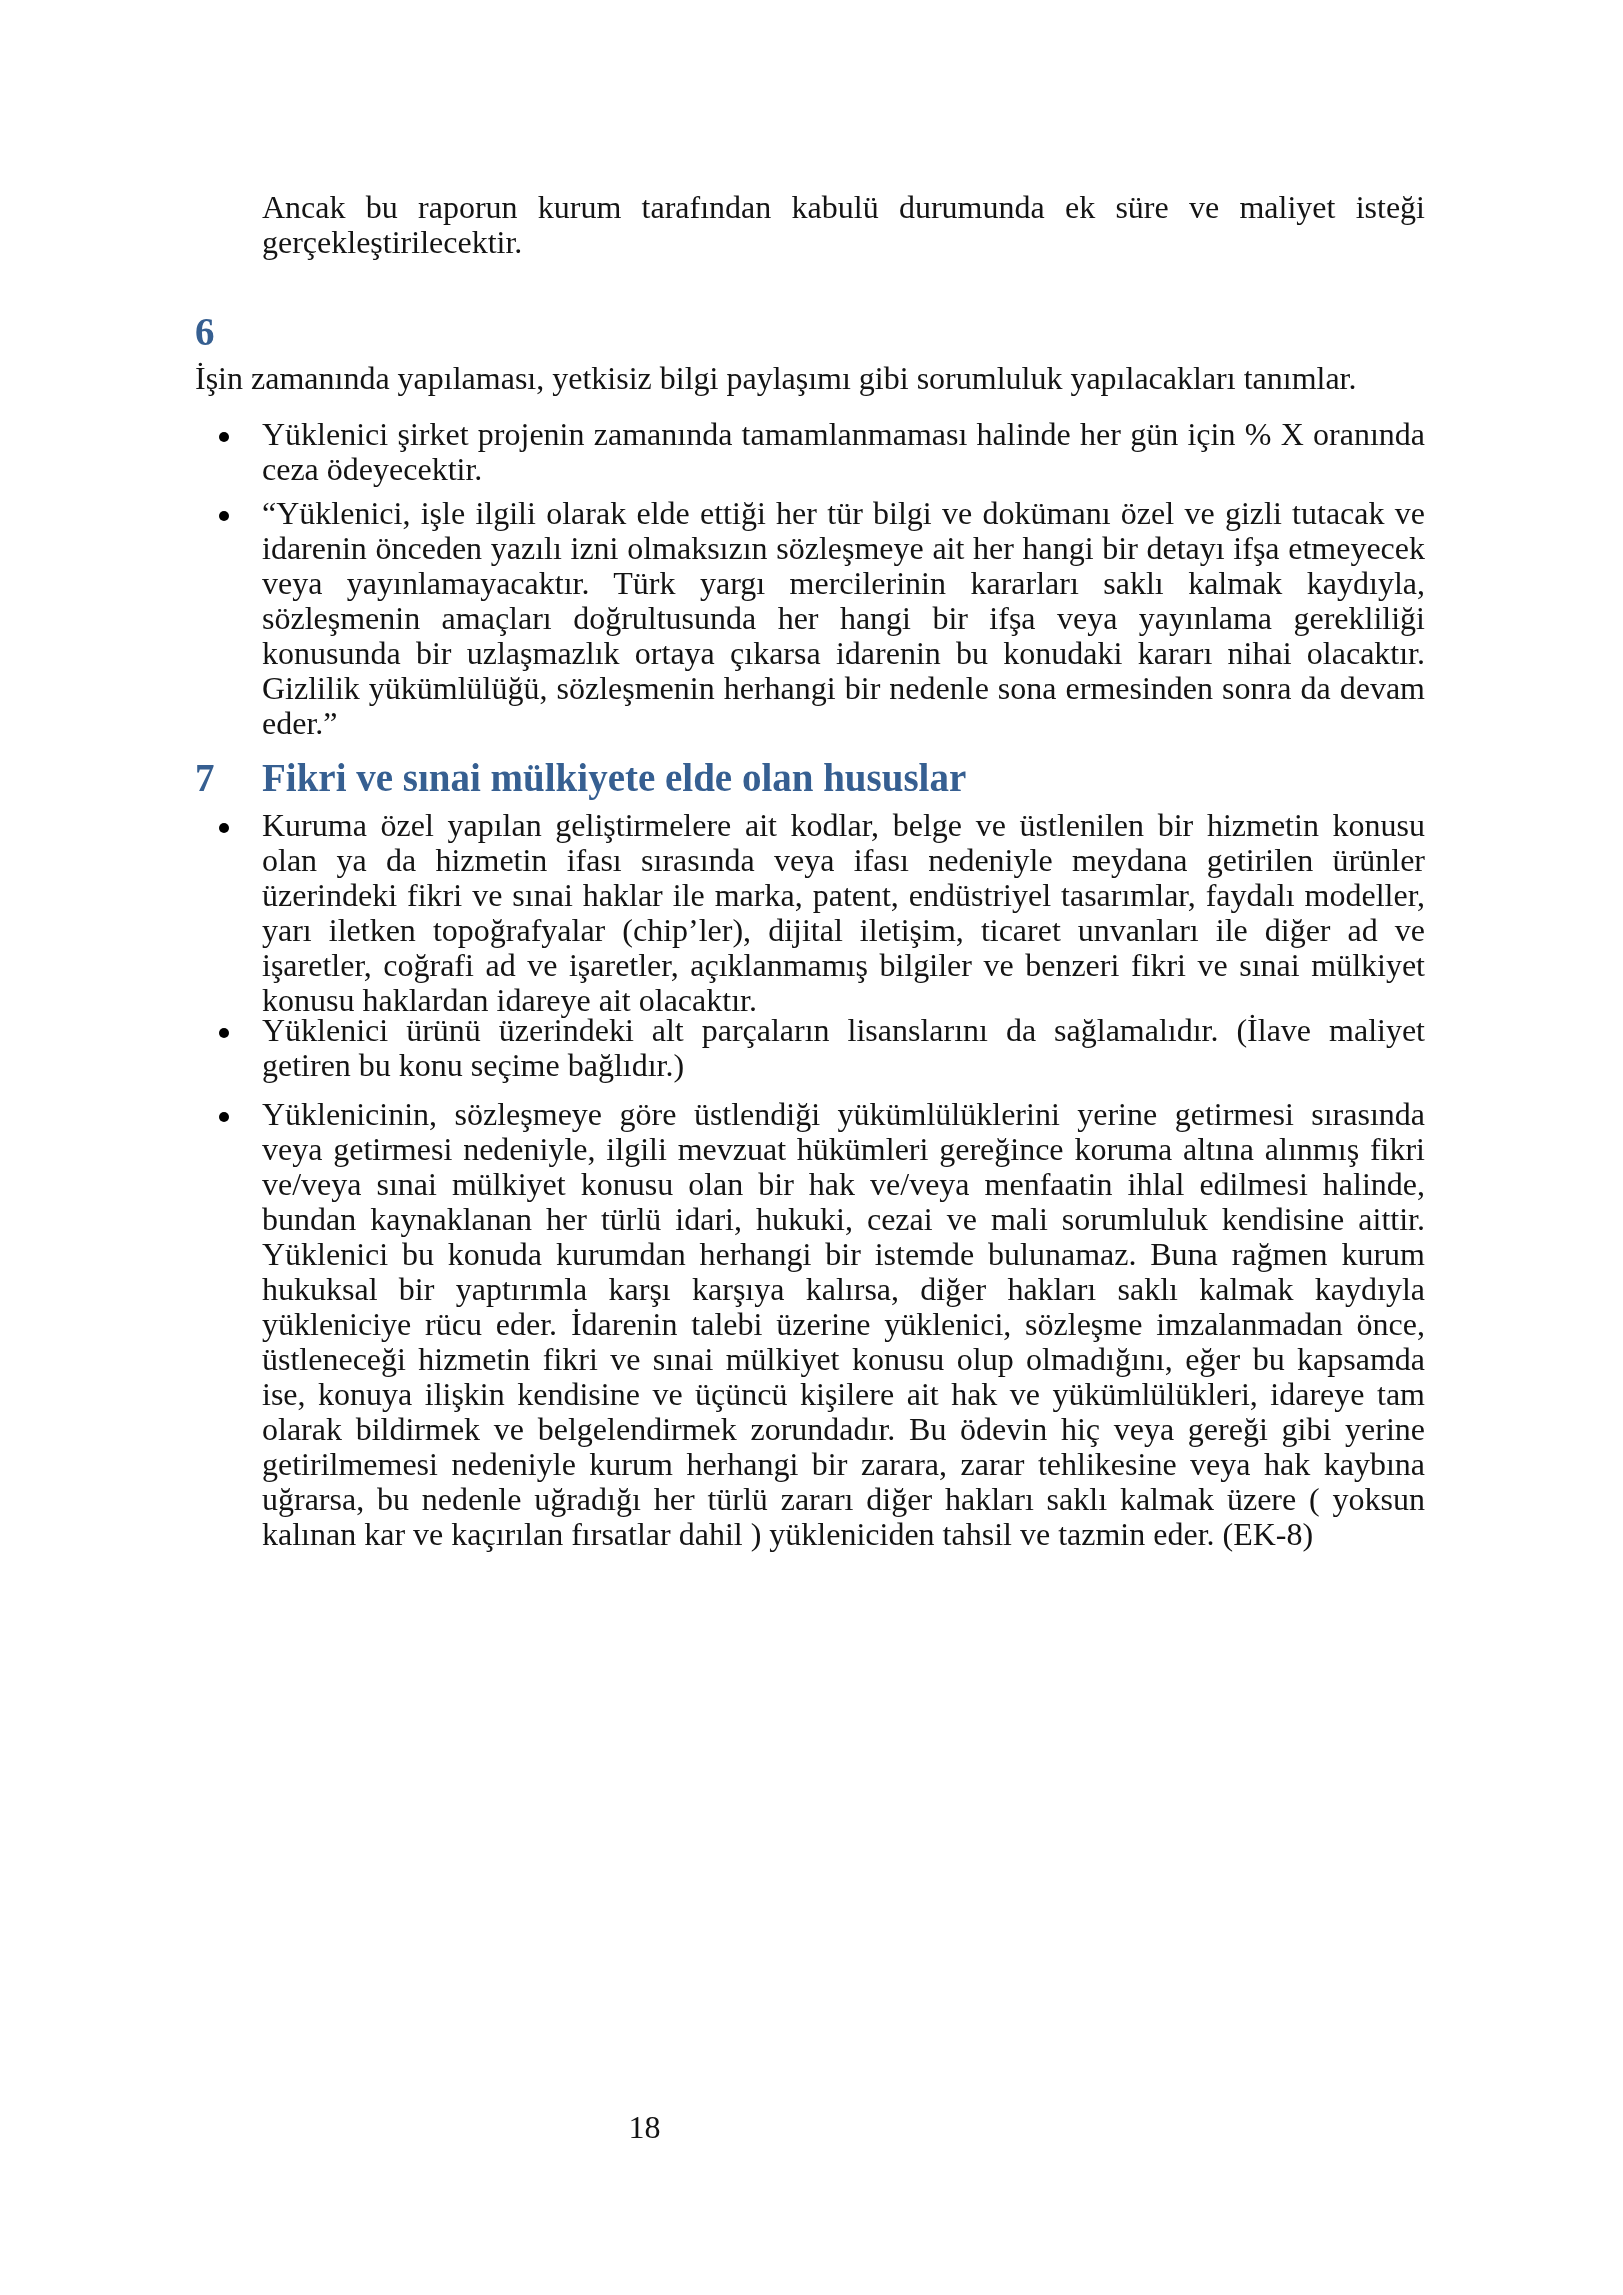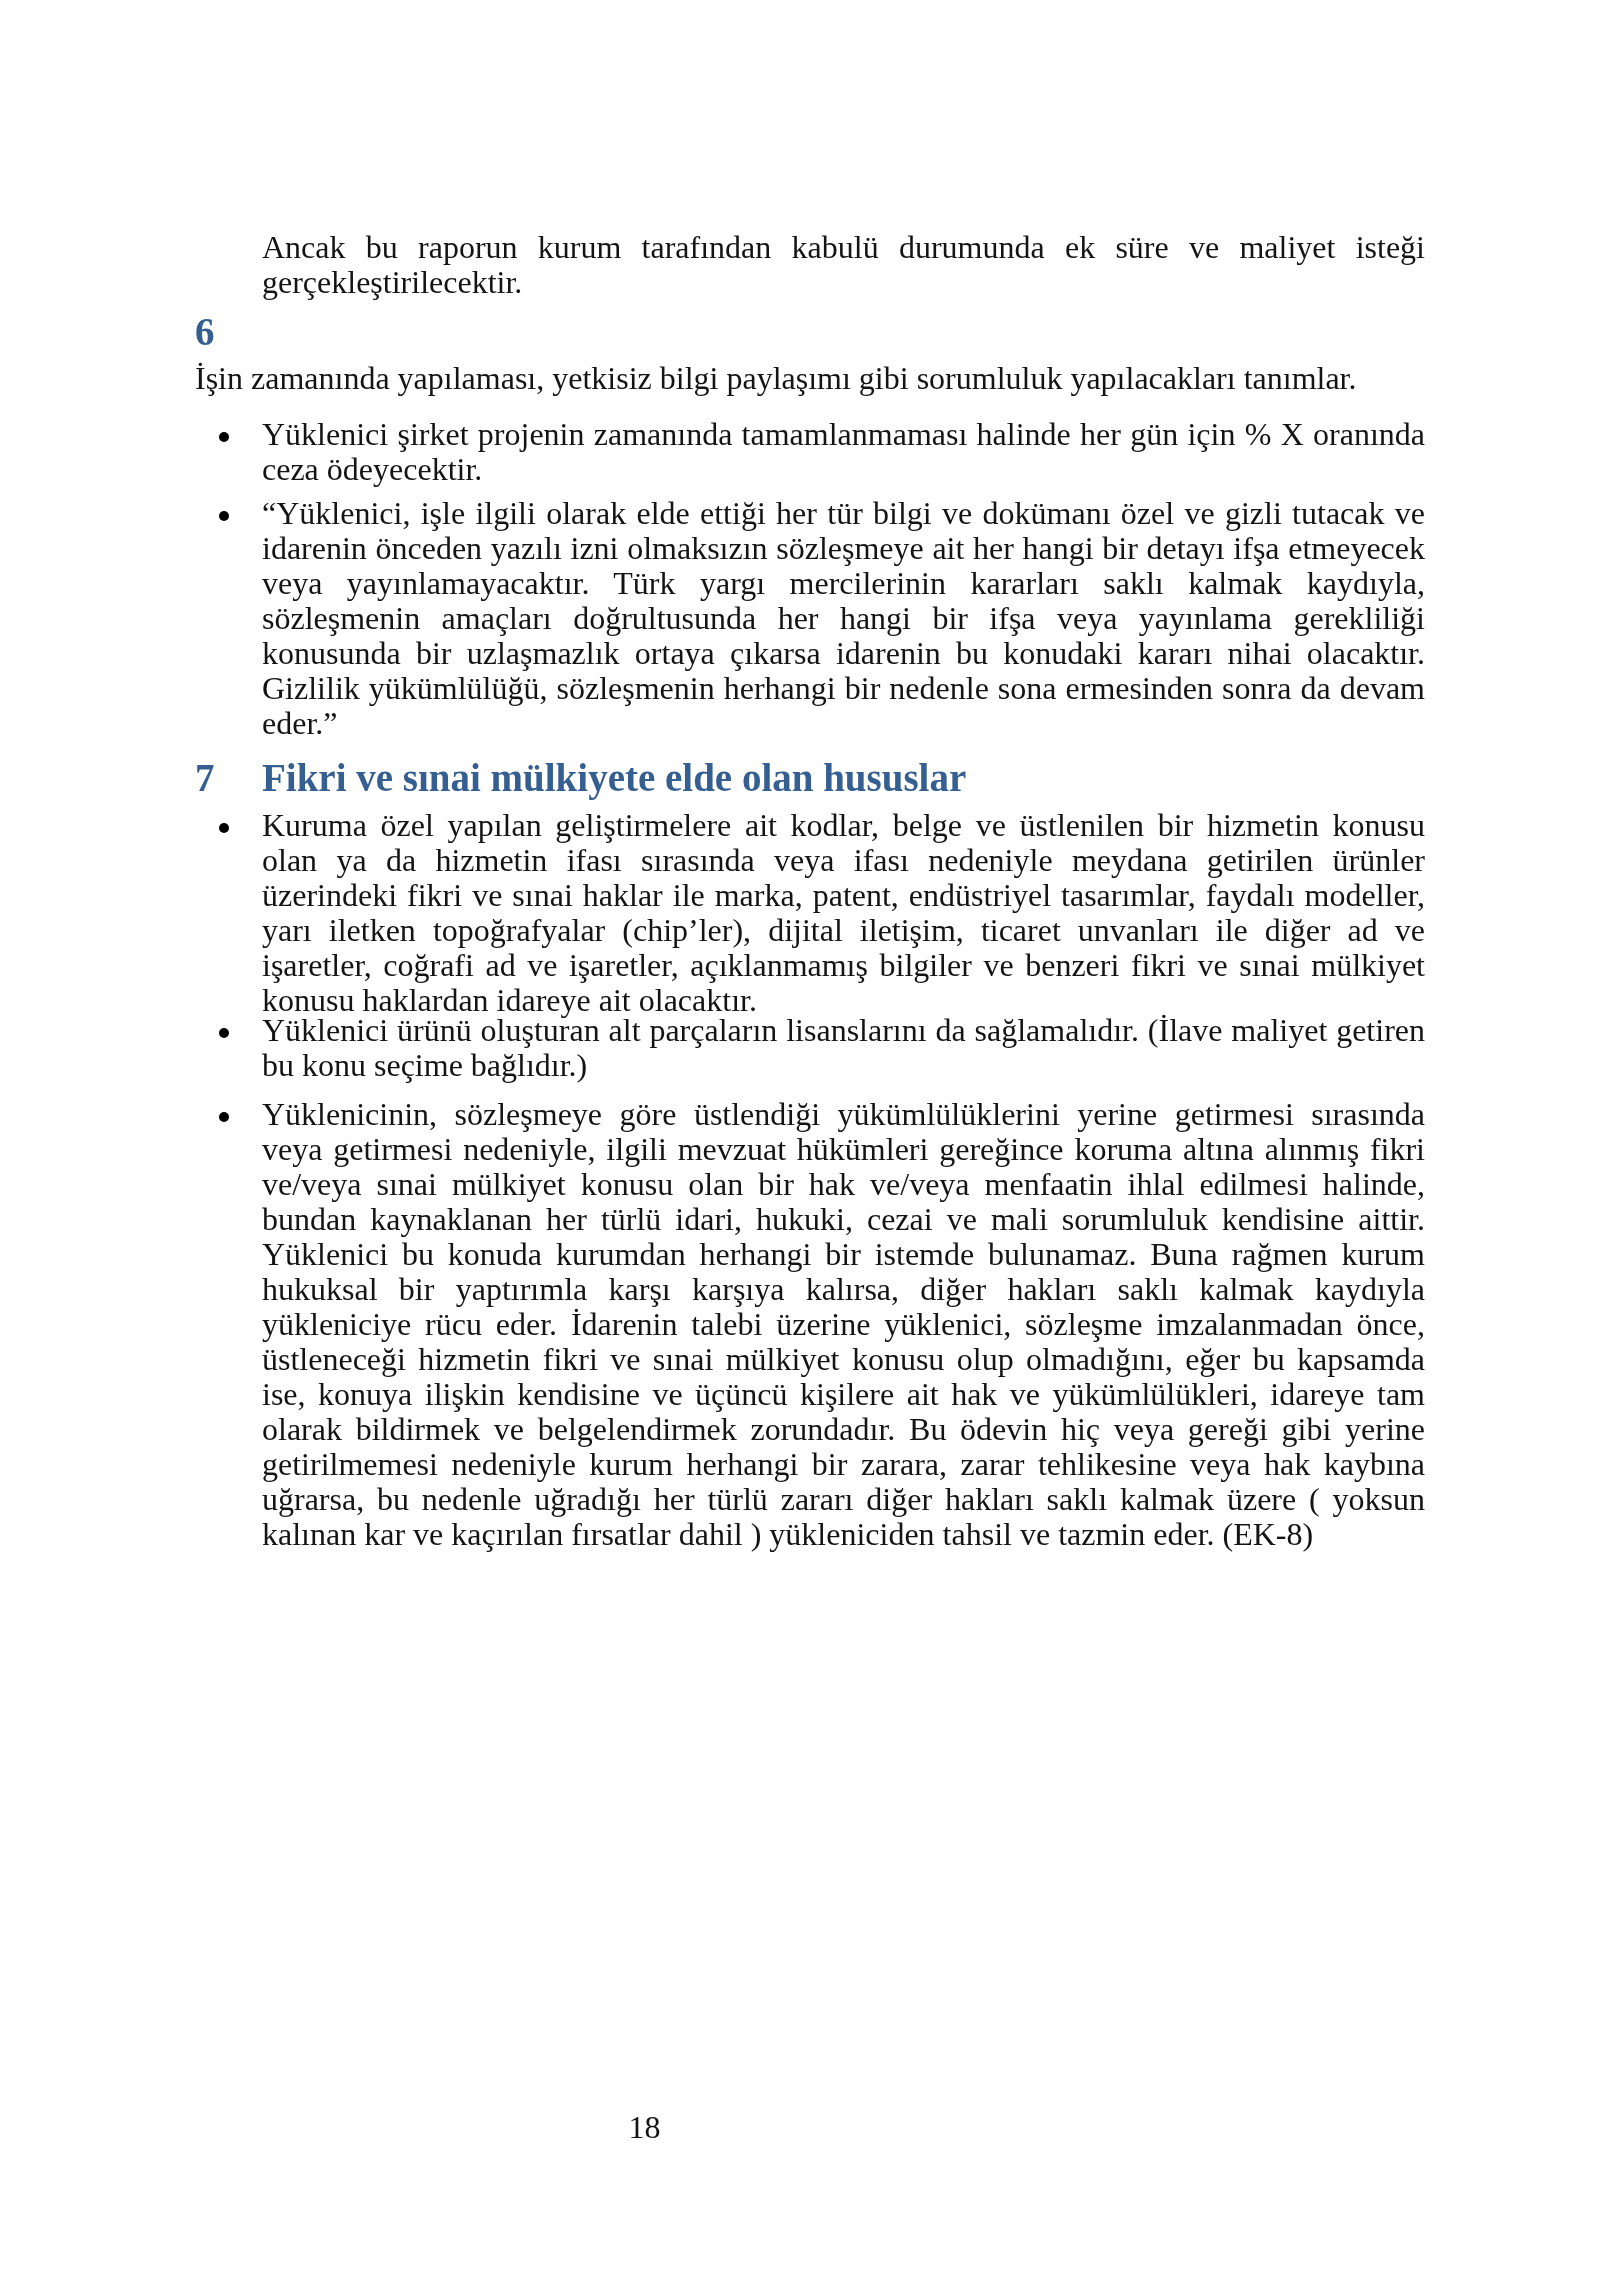--- a/index.html
+++ b/index.html
@@ -12,21 +12,21 @@
     color: #141414;
     overflow: hidden;
   }
   .block { position: absolute; left: 195px; width: 1230px; margin: 0; }
   .body-text {
     font-size: 32px;
     line-height: 35px;
     text-align: justify;
     hyphens: none;
   }
-  .indent { padding-left: 67px; box-sizing: border-box; margin-top: 40px; }
+  .indent { padding-left: 67px; box-sizing: border-box; }
   .doc-heading {
     display: flex;
     align-items: baseline;
     font-family: "Liberation Serif", serif;
     font-size: 39px;
     line-height: 46px;
     font-weight: bold;
     color: #365f91;
     margin: 0;
   }
@@ -78,21 +78,21 @@
     <span class="h-title">Fikri ve sınai mülkiyete elde olan hususlar</span>
   </h2>
 
   <div class="block body-text bullet-item" style="top:808px">
     <span class="dot"></span>
     <span>Kuruma özel yapılan geliştirmelere ait kodlar, belge ve üstlenilen bir hizmetin konusu olan ya da hizmetin ifası sırasında veya ifası nedeniyle meydana getirilen ürünler üzerindeki fikri ve sınai haklar ile marka, patent, endüstriyel tasarımlar, faydalı modeller, yarı iletken topoğrafyalar (chip’ler), dijital iletişim, ticaret unvanları ile diğer ad ve işaretler, coğrafi ad ve işaretler, açıklanmamış bilgiler ve benzeri fikri ve sınai mülkiyet konusu haklardan idareye ait olacaktır.</span>
   </div>
 
   <div class="block body-text bullet-item" style="top:1013px">
     <span class="dot"></span>
-    <span>Yüklenici ürünü oluşturan alt parçaların lisanslarını da sağlamalıdır. (İlave maliyet getiren bu konu seçime bağlıdır.)</span>
+    <span>Yüklenici ürünü üzerindeki alt parçaların lisanslarını da sağlamalıdır. (İlave maliyet getiren bu konu seçime bağlıdır.)</span>
   </div>
 
   <div class="block body-text bullet-item" style="top:1097px">
     <span class="dot"></span>
     <span>Yüklenicinin, sözleşmeye göre üstlendiği yükümlülüklerini yerine getirmesi sırasında veya getirmesi nedeniyle, ilgili mevzuat hükümleri gereğince koruma altına alınmış fikri ve/veya sınai mülkiyet konusu olan bir hak ve/veya menfaatin ihlal edilmesi halinde, bundan kaynaklanan her türlü idari, hukuki, cezai ve mali sorumluluk kendisine aittir. Yüklenici bu konuda kurumdan herhangi bir istemde bulunamaz. Buna rağmen kurum hukuksal bir yaptırımla karşı karşıya kalırsa, diğer hakları saklı kalmak kaydıyla yükleniciye rücu eder. İdarenin talebi üzerine yüklenici, sözleşme imzalanmadan önce, üstleneceği hizmetin fikri ve sınai mülkiyet konusu olup olmadığını, eğer bu kapsamda ise, konuya ilişkin kendisine ve üçüncü kişilere ait hak ve yükümlülükleri, idareye tam olarak bildirmek ve belgelendirmek zorundadır. Bu ödevin hiç veya gereği gibi yerine getirilmemesi nedeniyle kurum herhangi bir zarara, zarar tehlikesine veya hak kaybına uğrarsa, bu nedenle uğradığı her türlü zararı diğer hakları saklı kalmak üzere ( yoksun kalınan kar ve kaçırılan fırsatlar dahil ) yükleniciden tahsil ve tazmin eder. (EK-8)</span>
   </div>
 
   <div class="page-number" style="top:2110px">18</div>
 
 </div>

